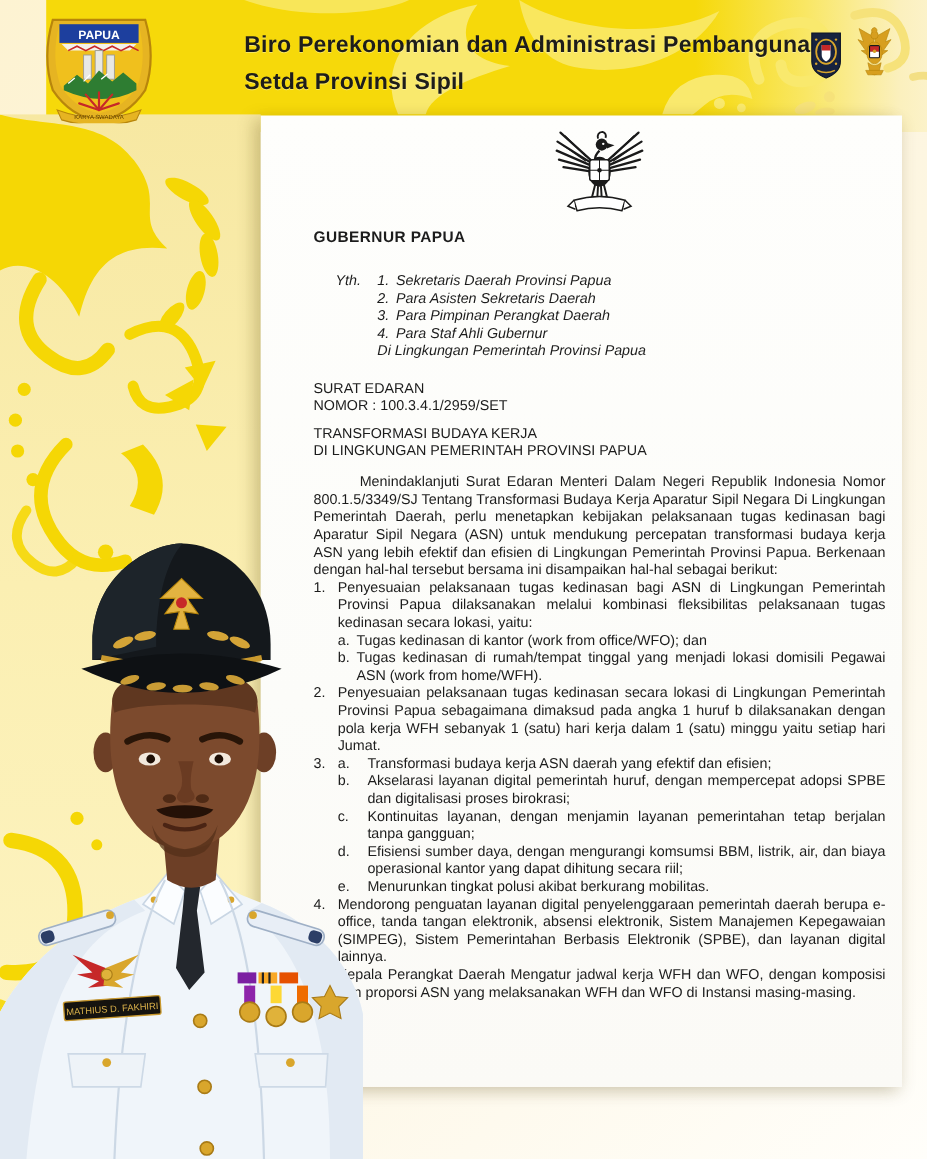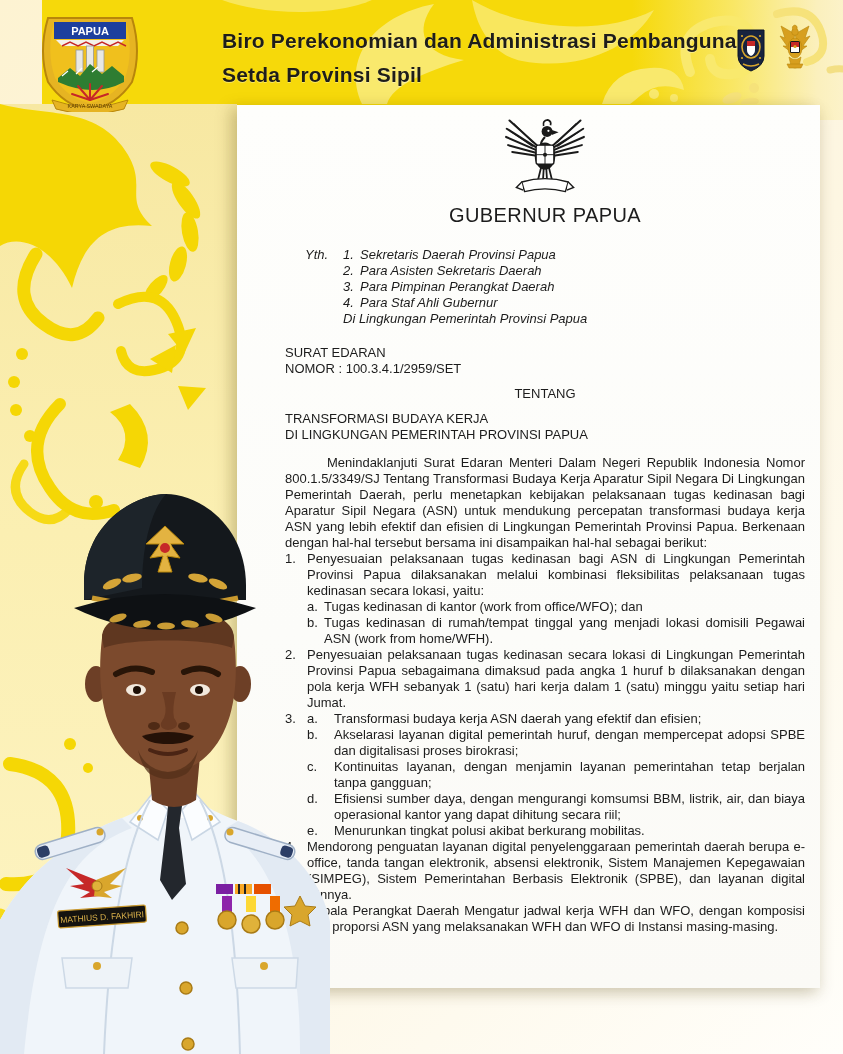--- a/index.html
+++ b/index.html
@@ -35,21 +35,21 @@
     position:absolute;left:237px;top:105px;width:583px;height:883px;
     background:linear-gradient(180deg,#fefefc 0%,#fcfcf9 60%,#fbfaf6 100%);
     box-shadow:-8px 2px 14px rgba(90,70,10,.18), 0 6px 14px rgba(90,70,10,.16);
     z-index:2;
     box-sizing:border-box;
     padding:4px 15px 0 48px;
     color:#1c1c1c;
     font-size:13px;line-height:16px;
   }
   .emblem-wrap{text-align:center;margin-top:2px;height:86px;}
-  .authority{text-align:center;font-weight:normal;font-size:20px;letter-spacing:.4px;margin-top:10px;}
+  .authority{text-align:left;font-weight:bold;font-size:14px;letter-spacing:.4px;margin-top:10px;}
   .recipients{display:flex;margin-top:24px;margin-left:20px;font-style:italic;}
   .recipients .salutation{flex:0 0 38px;}
   .recipient-row{display:flex;}
   .recipient-row .n{flex:0 0 17px;}
   .doc-head{text-align:left;margin-top:18px;}
   .doc-about{text-align:center;margin-top:9px;}
   .doc-subject{margin-top:9px;}
   .opening{margin-top:12px;text-align:justify;text-indent:42px;}
   .items{margin-top:0;}
   .item{display:flex;}
@@ -237,21 +237,20 @@
       <div class="recipient-row">
         <span>Di Lingkungan Pemerintah Provinsi Papua</span>
       </div>
     </div>
   </div>
 
   <div class="doc-head">
     <div>SURAT EDARAN</div>
     <div>NOMOR : 100.3.4.1/2959/SET</div>
   </div>
-  <div class="doc-about">TENTANG</div>
   <div class="doc-subject">
     <div>TRANSFORMASI BUDAYA KERJA</div>
     <div>DI LINGKUNGAN PEMERINTAH PROVINSI PAPUA</div>
   </div>
 
   <div class="opening">Menindaklanjuti Surat Edaran Menteri Dalam Negeri Republik Indonesia Nomor 800.1.5/3349/SJ Tentang Transformasi Budaya Kerja Aparatur Sipil Negara Di Lingkungan Pemerintah Daerah, perlu menetapkan kebijakan pelaksanaan tugas kedinasan bagi Aparatur Sipil Negara (ASN) untuk mendukung percepatan transformasi budaya kerja ASN yang lebih efektif dan efisien di Lingkungan Pemerintah Provinsi Papua. Berkenaan dengan hal-hal tersebut bersama ini disampaikan hal-hal sebagai berikut:</div>
 
   <div class="items">
     <div class="item">
       <span class="n">1.</span>

